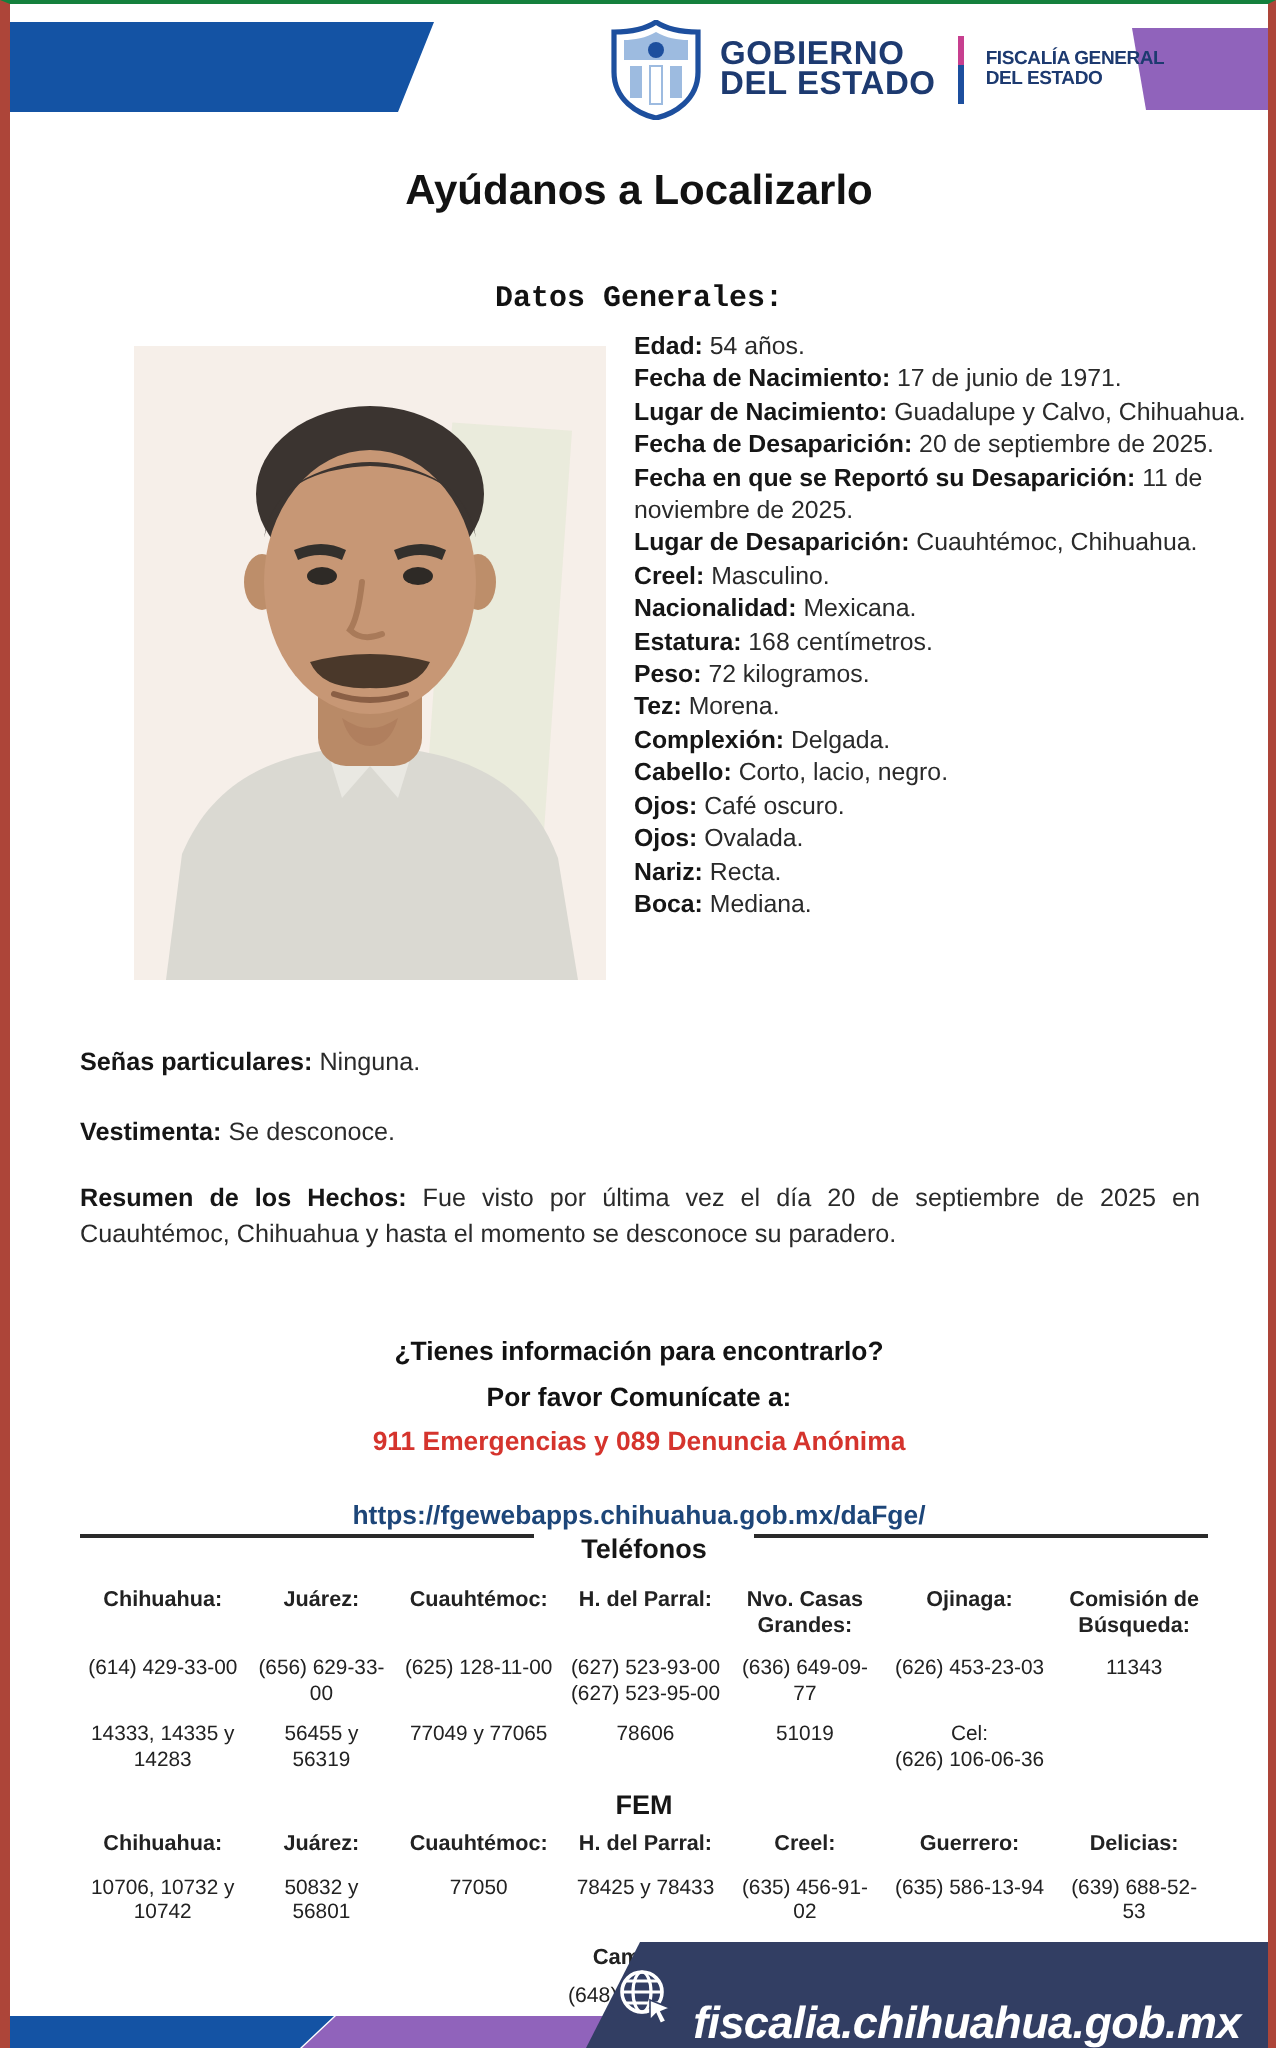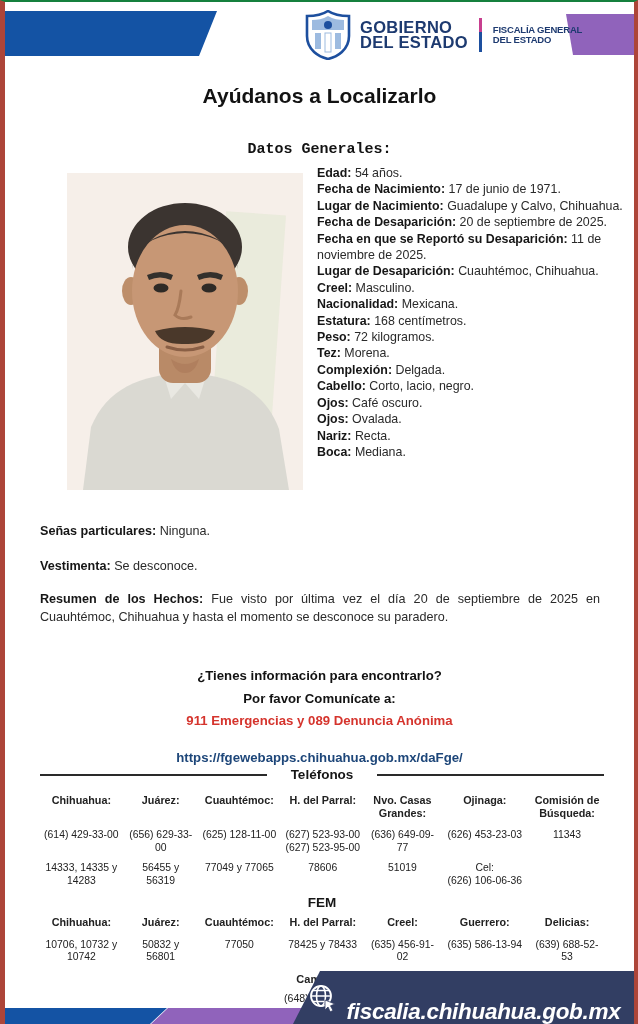--- a/index.html
+++ b/index.html
@@ -35,21 +35,21 @@
   .d-senas{top:520px;}
   .d-vest{top:555px;}
   .d-resumen{top:588px;text-align:justify;}
   
   .contact{position:absolute;left:0;right:0;top:663px;text-align:center;font-weight:bold;line-height:22.5px;font-size:13.2px;}
   .contact .c-black{color:#121212;}
   .contact .c-red{color:#d5342d;}
   .contact .c-link{color:#1d4679;text-decoration:none;display:inline-block;margin-top:14px;}
   
   .phones{position:absolute;left:35px;right:30px;top:765px;color:#222;}
-  .sec-title-row{display:flex;align-items:center;gap:24px;}
+  .sec-title-row{display:flex;align-items:flex-start;gap:24px;}
   .sec-title-row .rule{flex:1;height:2px;background:#2a2a2a;}
   .sec-title{font-weight:bold;font-size:13.5px;color:#161616;}
   .ph-grid{display:grid;grid-template-columns:1.12fr .92fr 1.1fr 1.05fr 1fr 1.12fr 1fr;column-gap:4px;text-align:center;}
   .ph-grid .cell{font-size:10.4px;line-height:12.5px;padding:2px 0;}
   .ph-grid .cell.head{font-weight:bold;font-size:10.8px;}
   .g-head{margin-top:10px;}
   .g-row1{margin-top:6px;}
   .g-row2{margin-top:4px;}
   .fem-title{margin-top:6px;text-align:center;font-weight:bold;font-size:13.5px;color:#161616;}
   .camargo{margin-top:7px;text-align:center;font-weight:bold;font-size:11px;}

